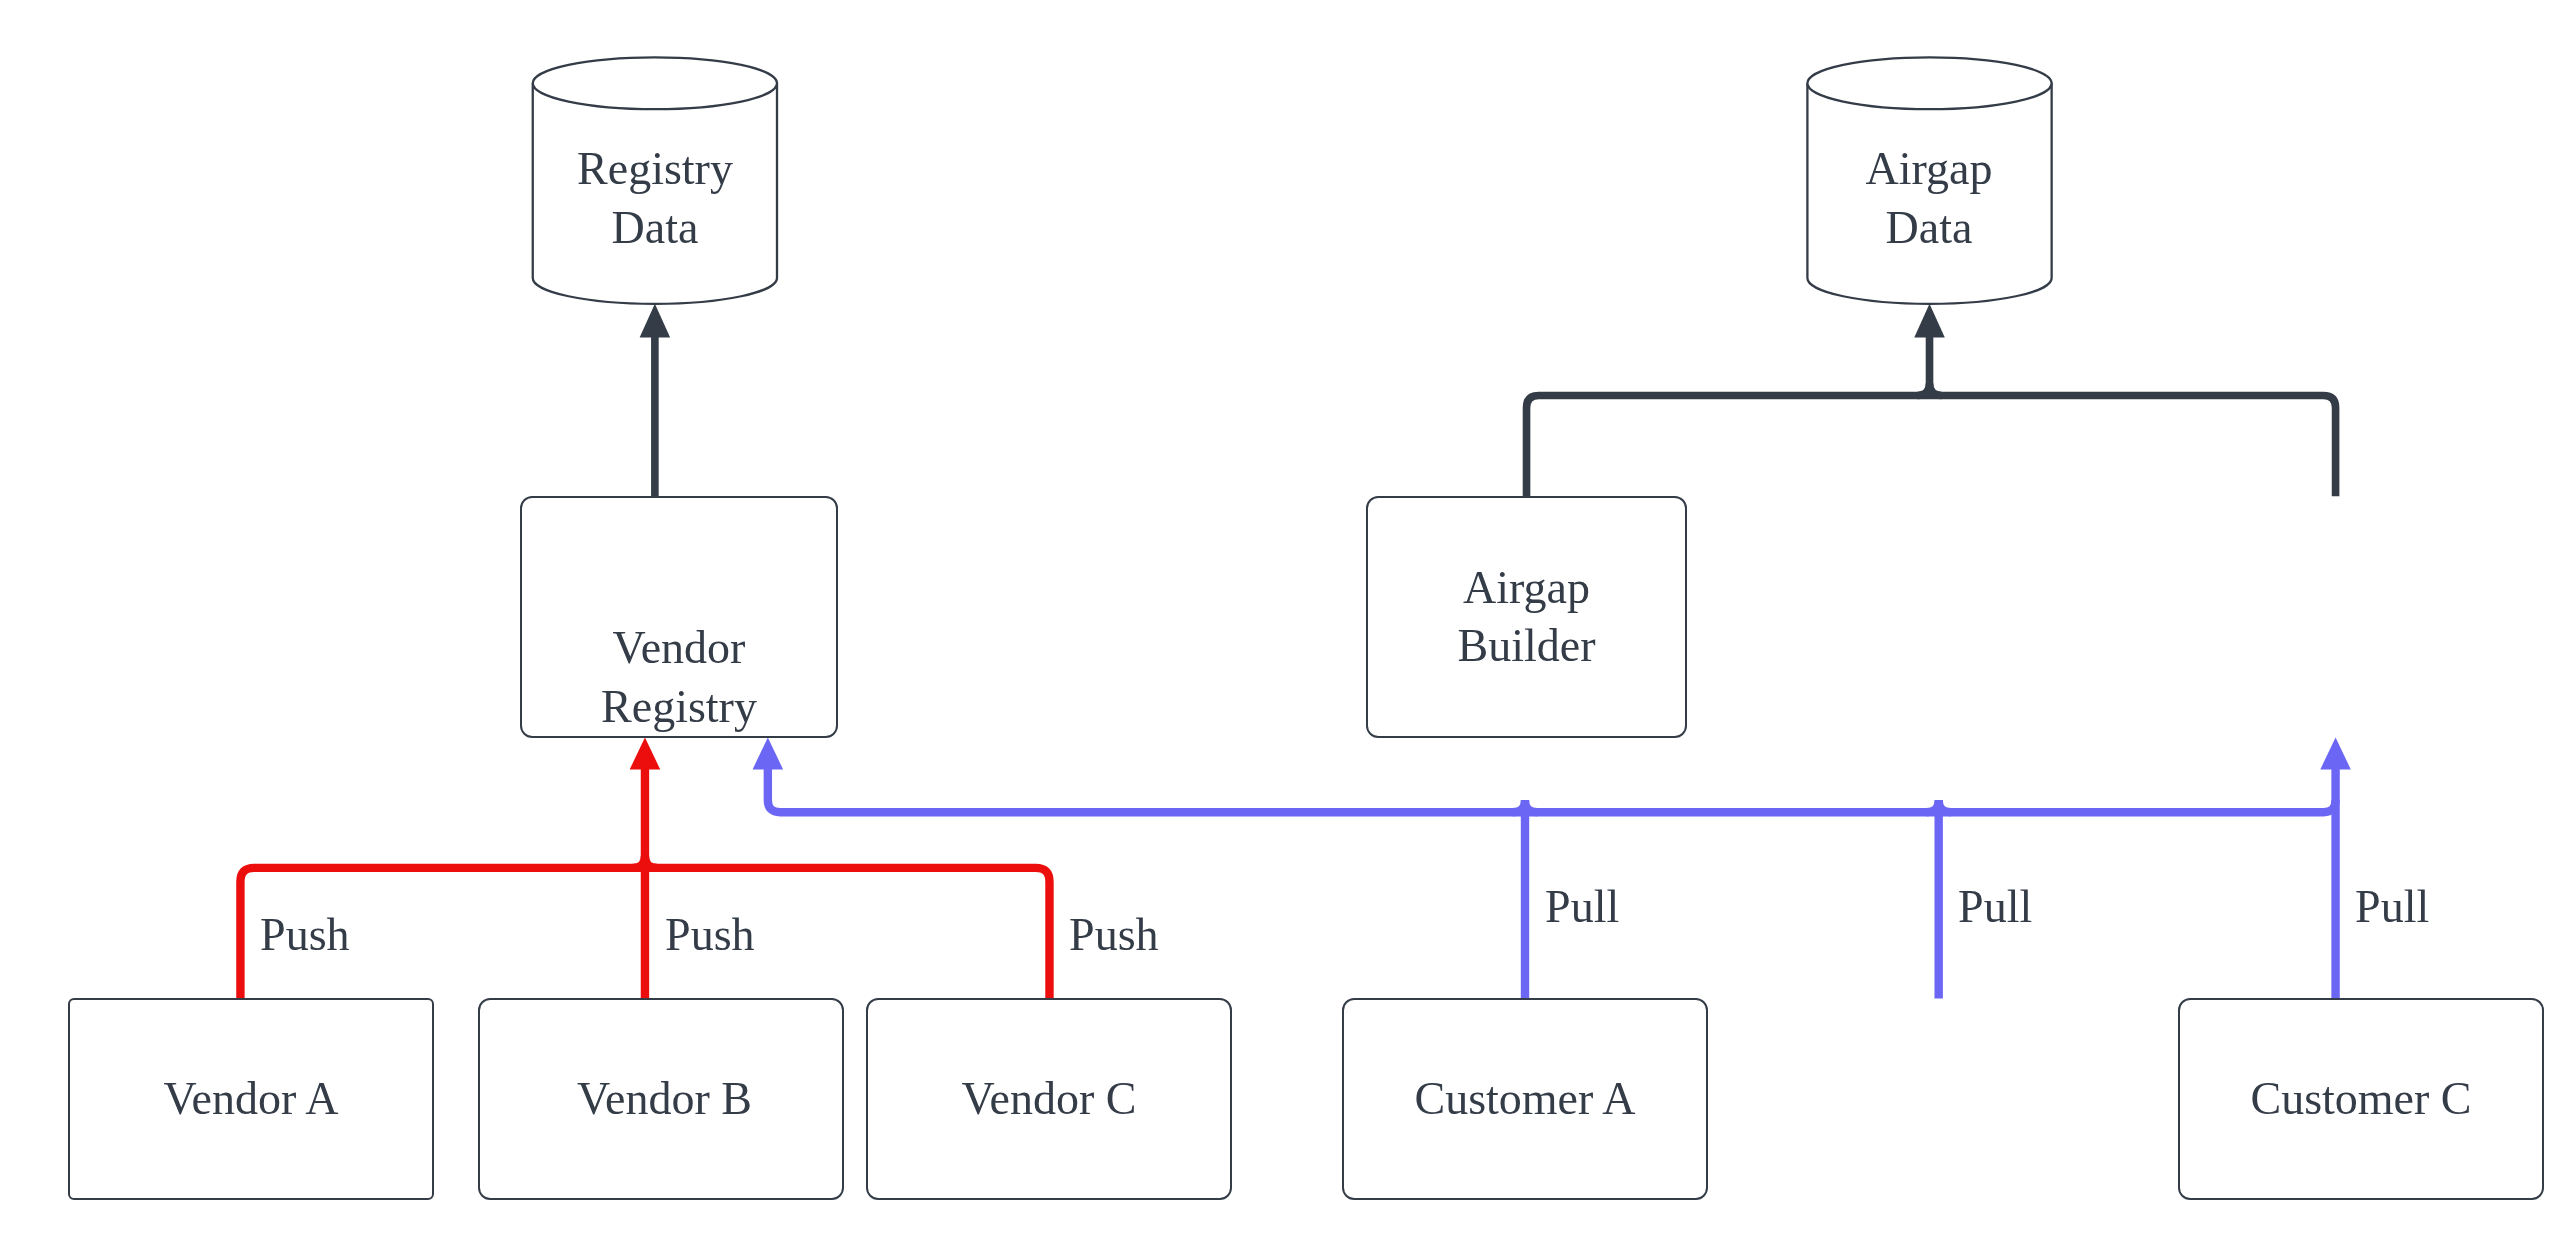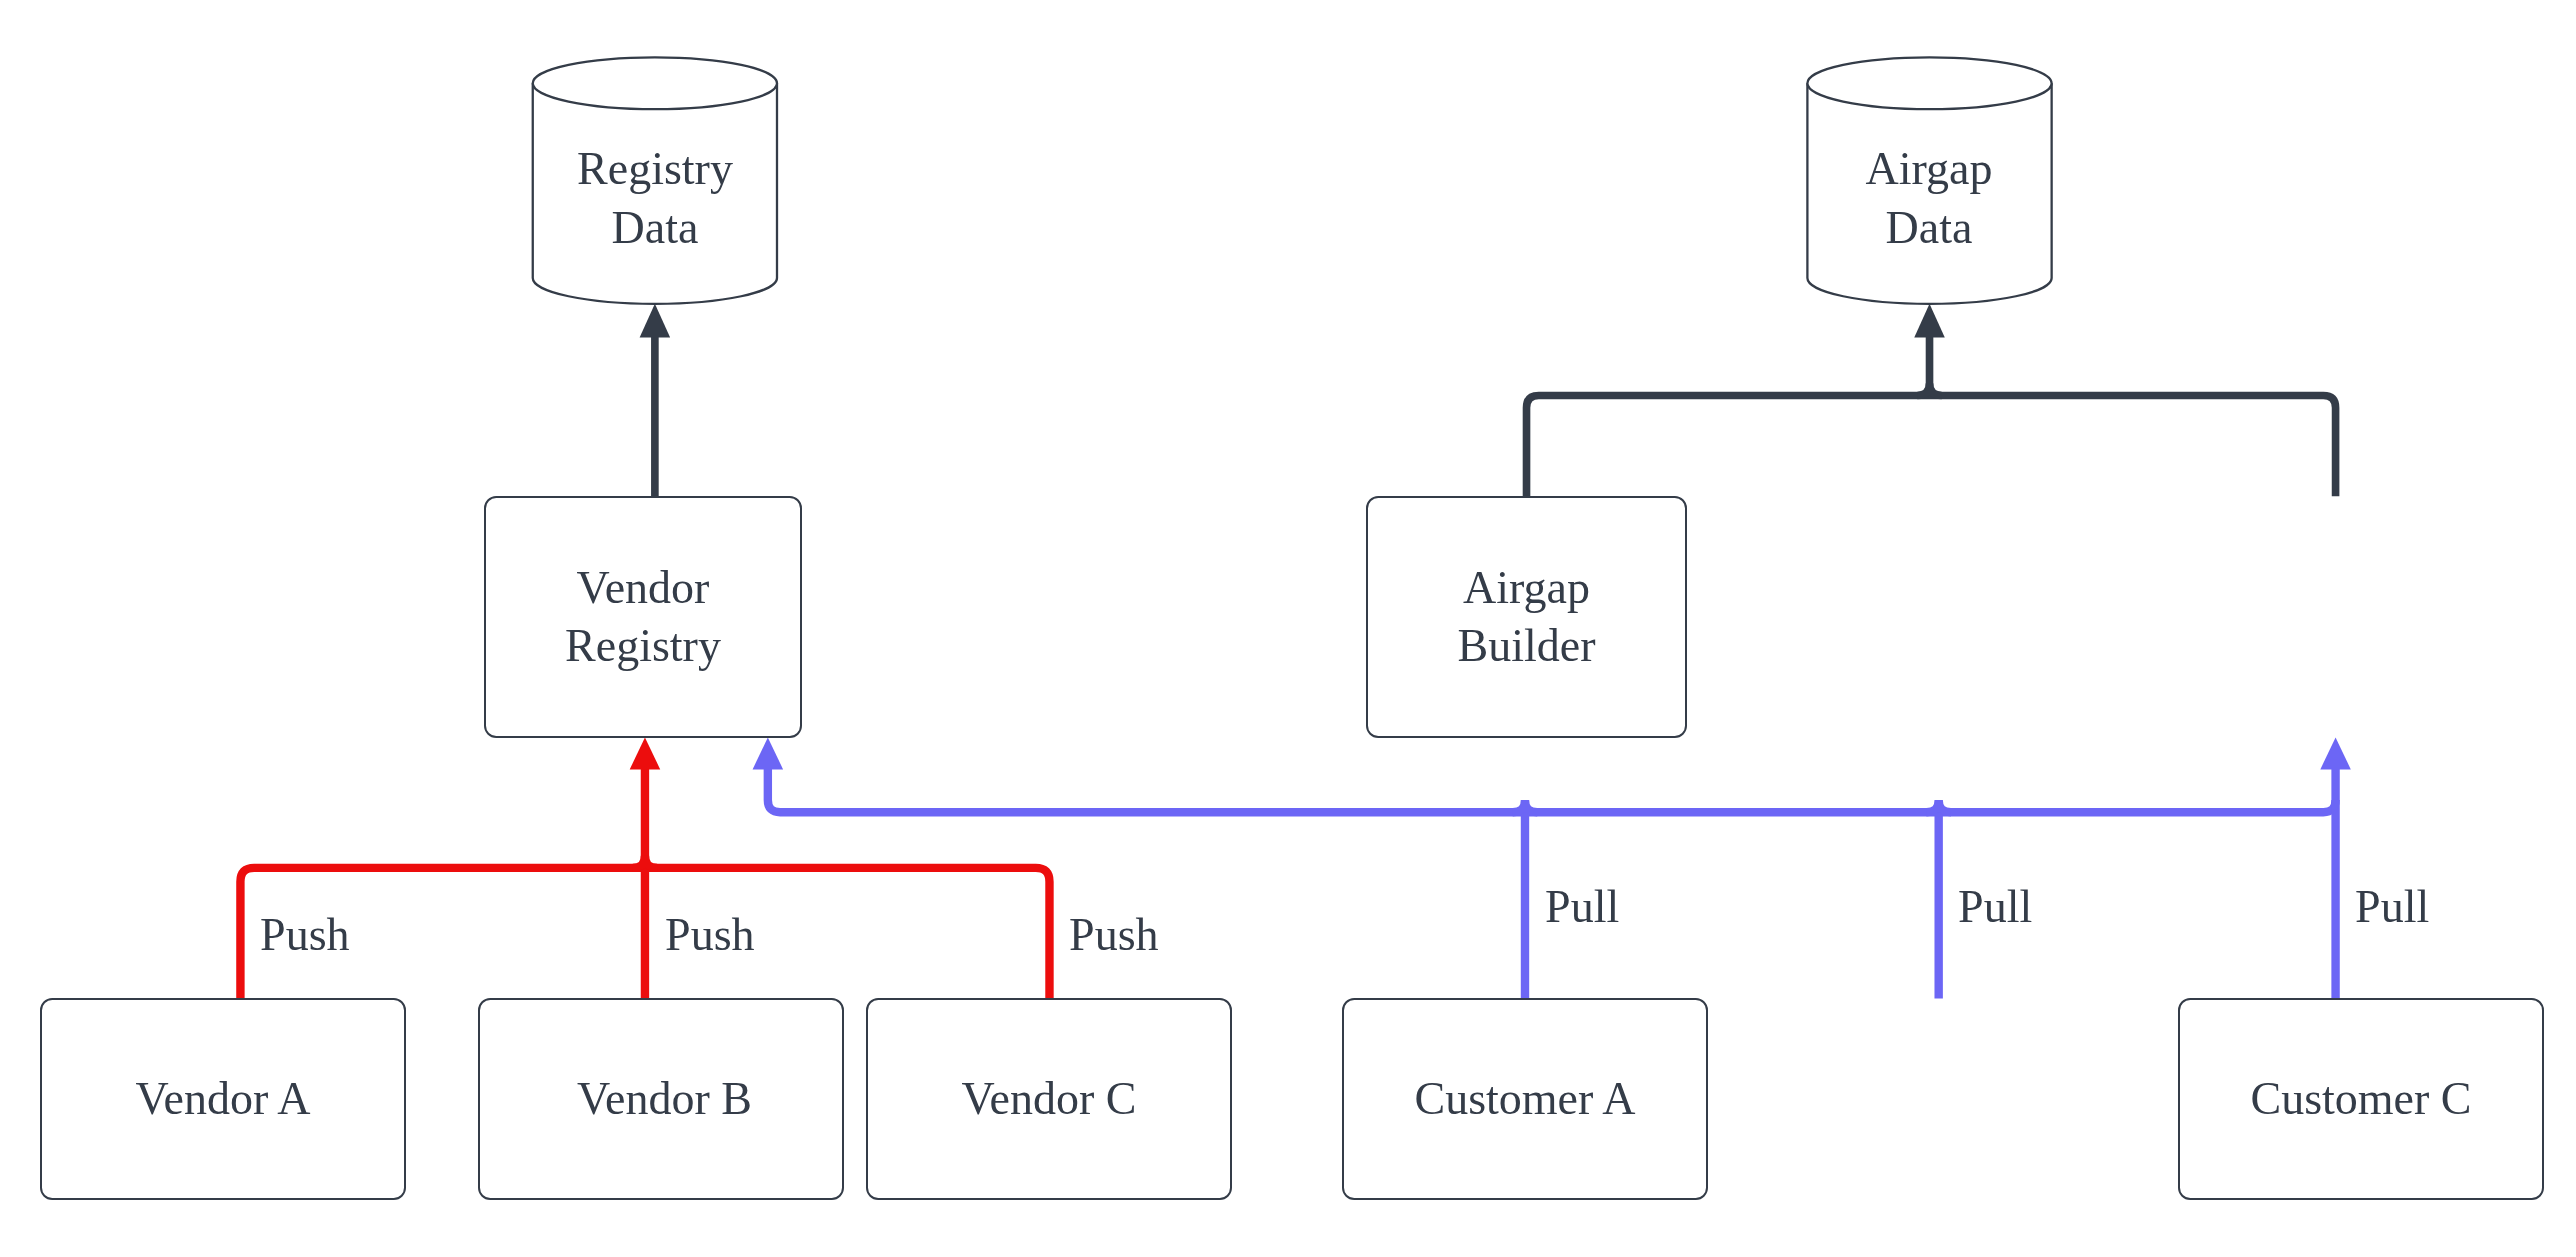--- a/index.html
+++ b/index.html
@@ -115,30 +115,30 @@
 
   <div class="cyl-label" style="left:533px;">
     <span class="lbl-line">Registry</span>
     <span class="lbl-line">Data</span>
   </div>
   <div class="cyl-label" style="left:1807px;">
     <span class="lbl-line">Airgap</span>
     <span class="lbl-line">Data</span>
   </div>
 
-  <div class="node node--mid" style="left:484px;">
+  <div class="node node--mid" style="left:520px;justify-content:flex-end;">
     <span class="lbl-line">Vendor</span>
     <span class="lbl-line">Registry</span>
   </div>
   <div class="node node--mid" style="left:1366px;width:321px;">
     <span class="lbl-line">Airgap</span>
     <span class="lbl-line">Builder</span>
   </div>
 
-  <div class="node node--leaf" style="left:40px;">Vendor A</div>
+  <div class="node node--leaf" style="left:68px;border-radius:6px;">Vendor A</div>
   <div class="node node--leaf" style="left:478px;padding-left:7px;">Vendor B</div>
   <div class="node node--leaf" style="left:866px;">Vendor C</div>
   <div class="node node--leaf" style="left:1342px;">Customer A</div>
   <div class="node node--leaf" style="left:2152px;margin-left:26px;">Customer C</div>
 
   <div class="edge-label" style="left:257px;top:910px;">Push</div>
   <div class="edge-label" style="left:662px;top:910px;">Push</div>
   <div class="edge-label" style="left:1066px;top:910px;">Push</div>
   <div class="edge-label" style="left:1542px;top:882px;">Pull</div>
   <div class="edge-label" style="left:1955px;top:882px;">Pull</div>

